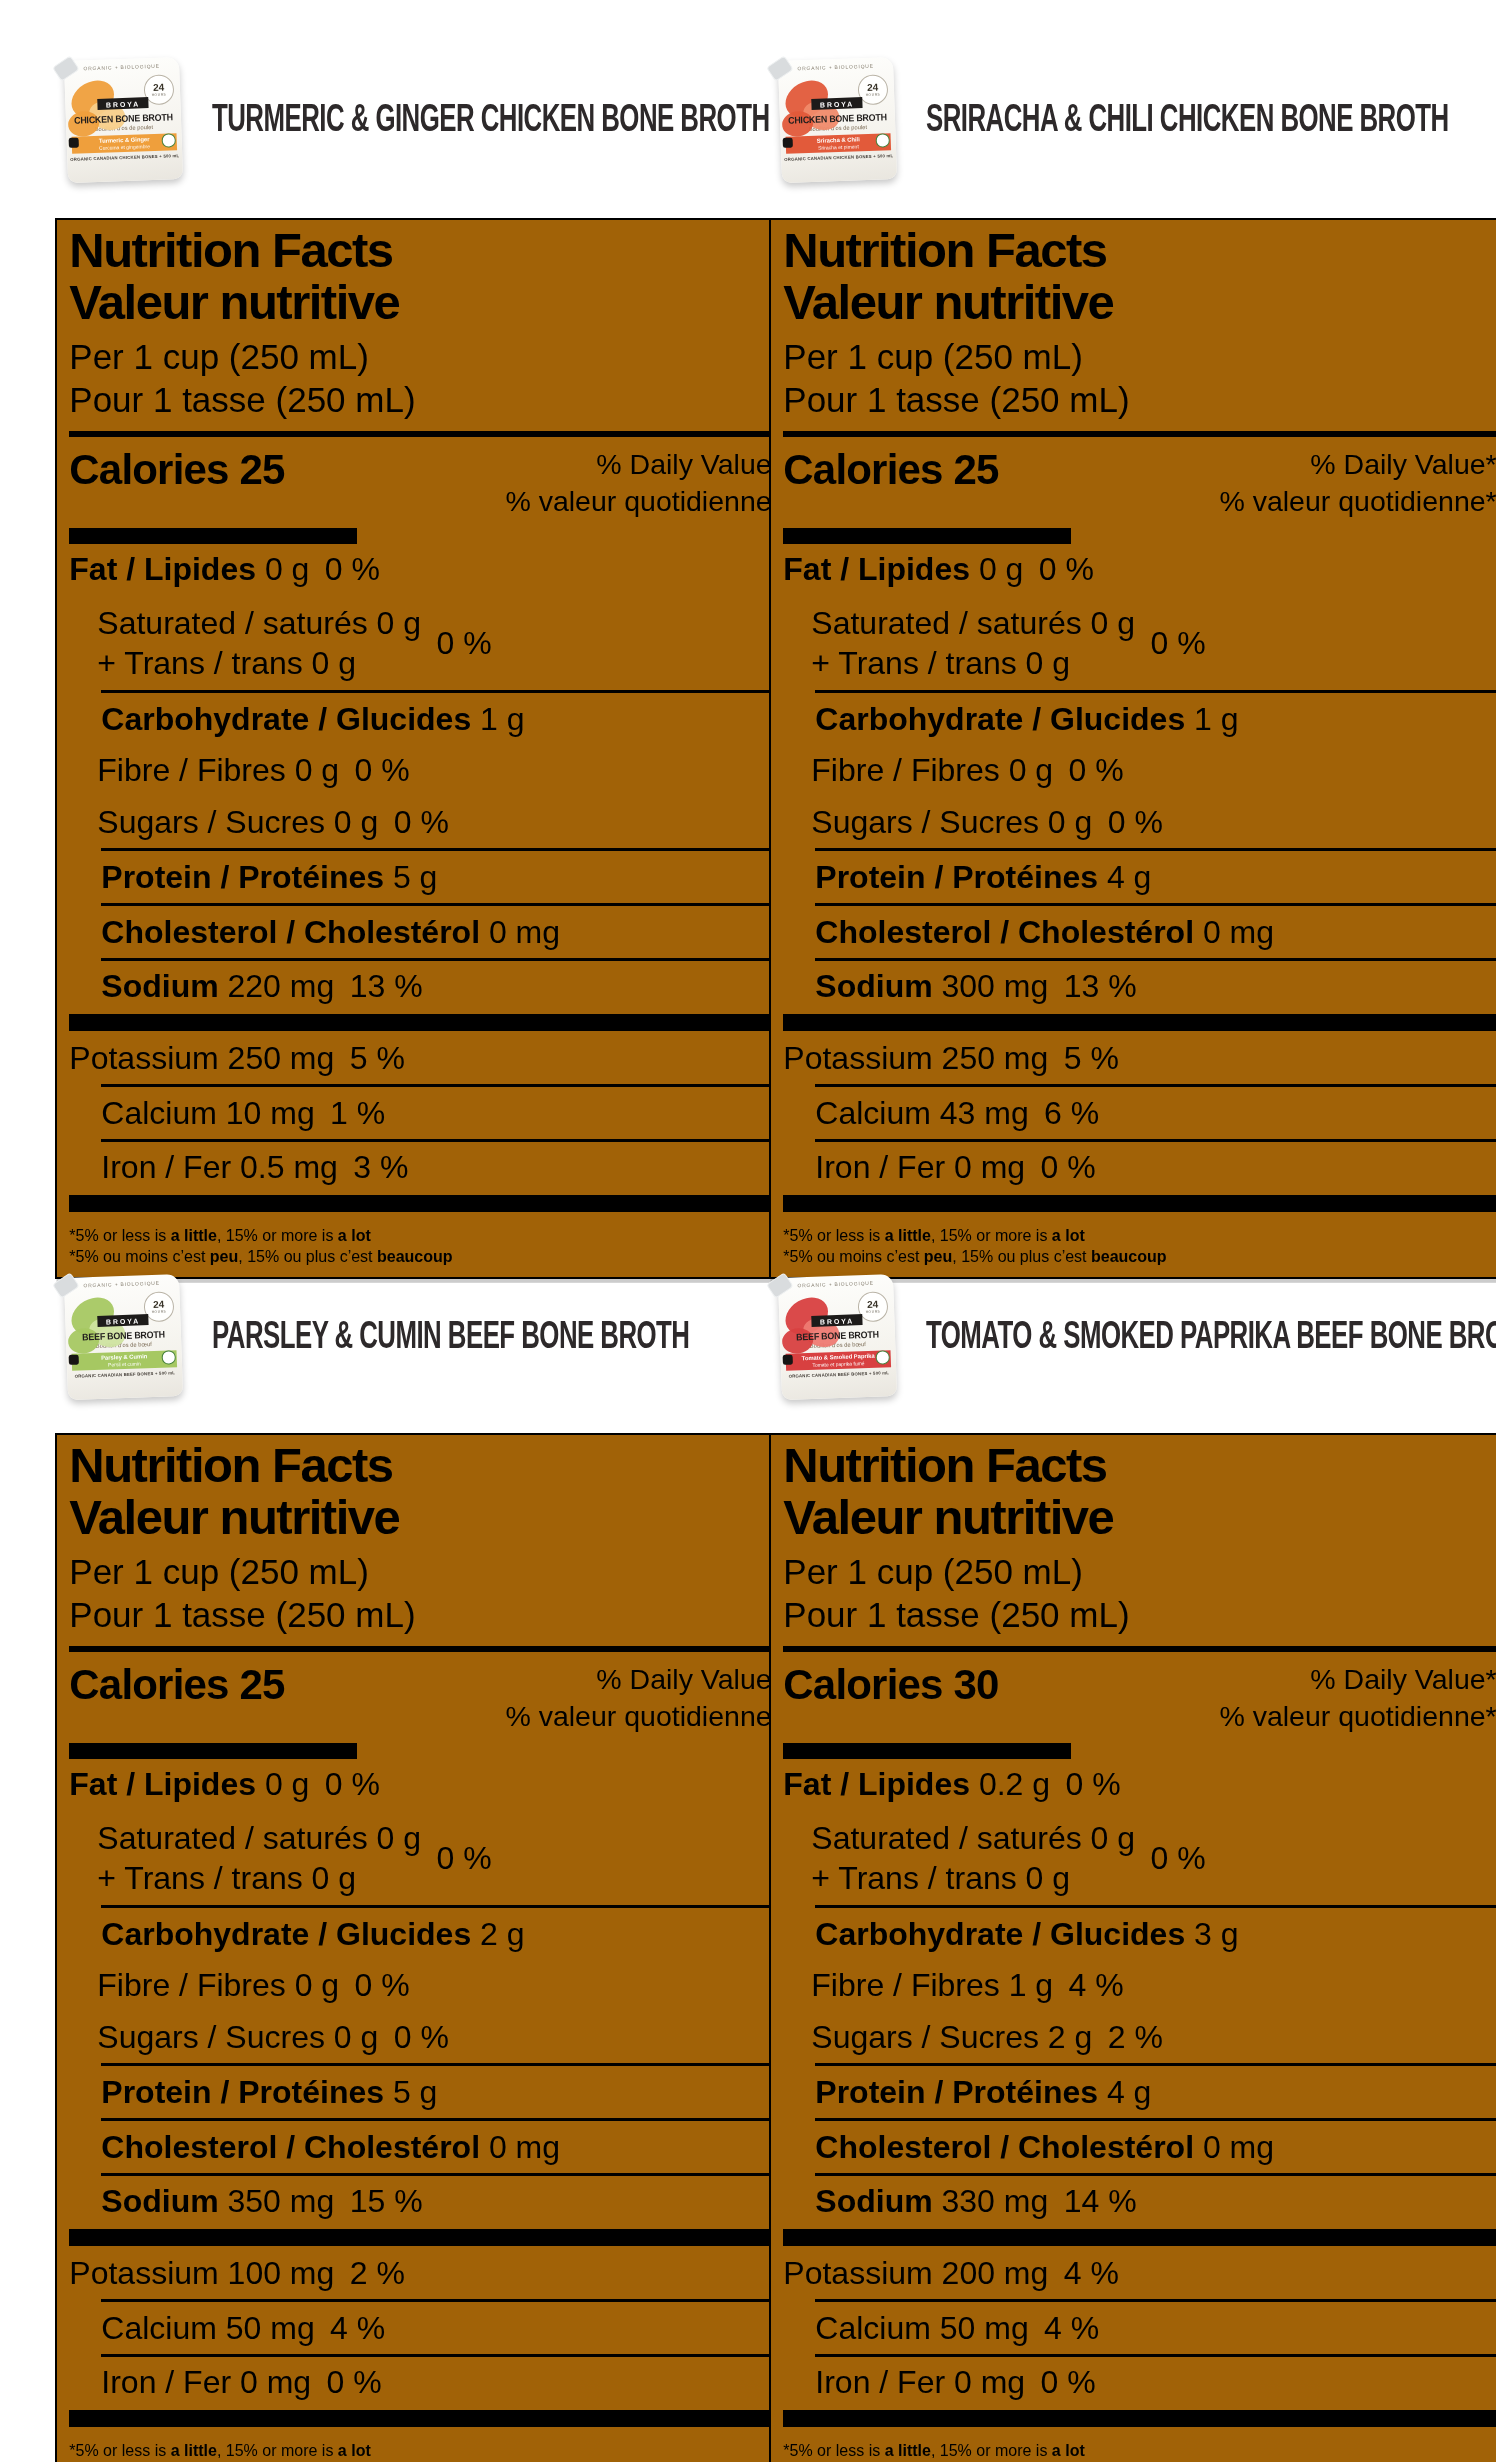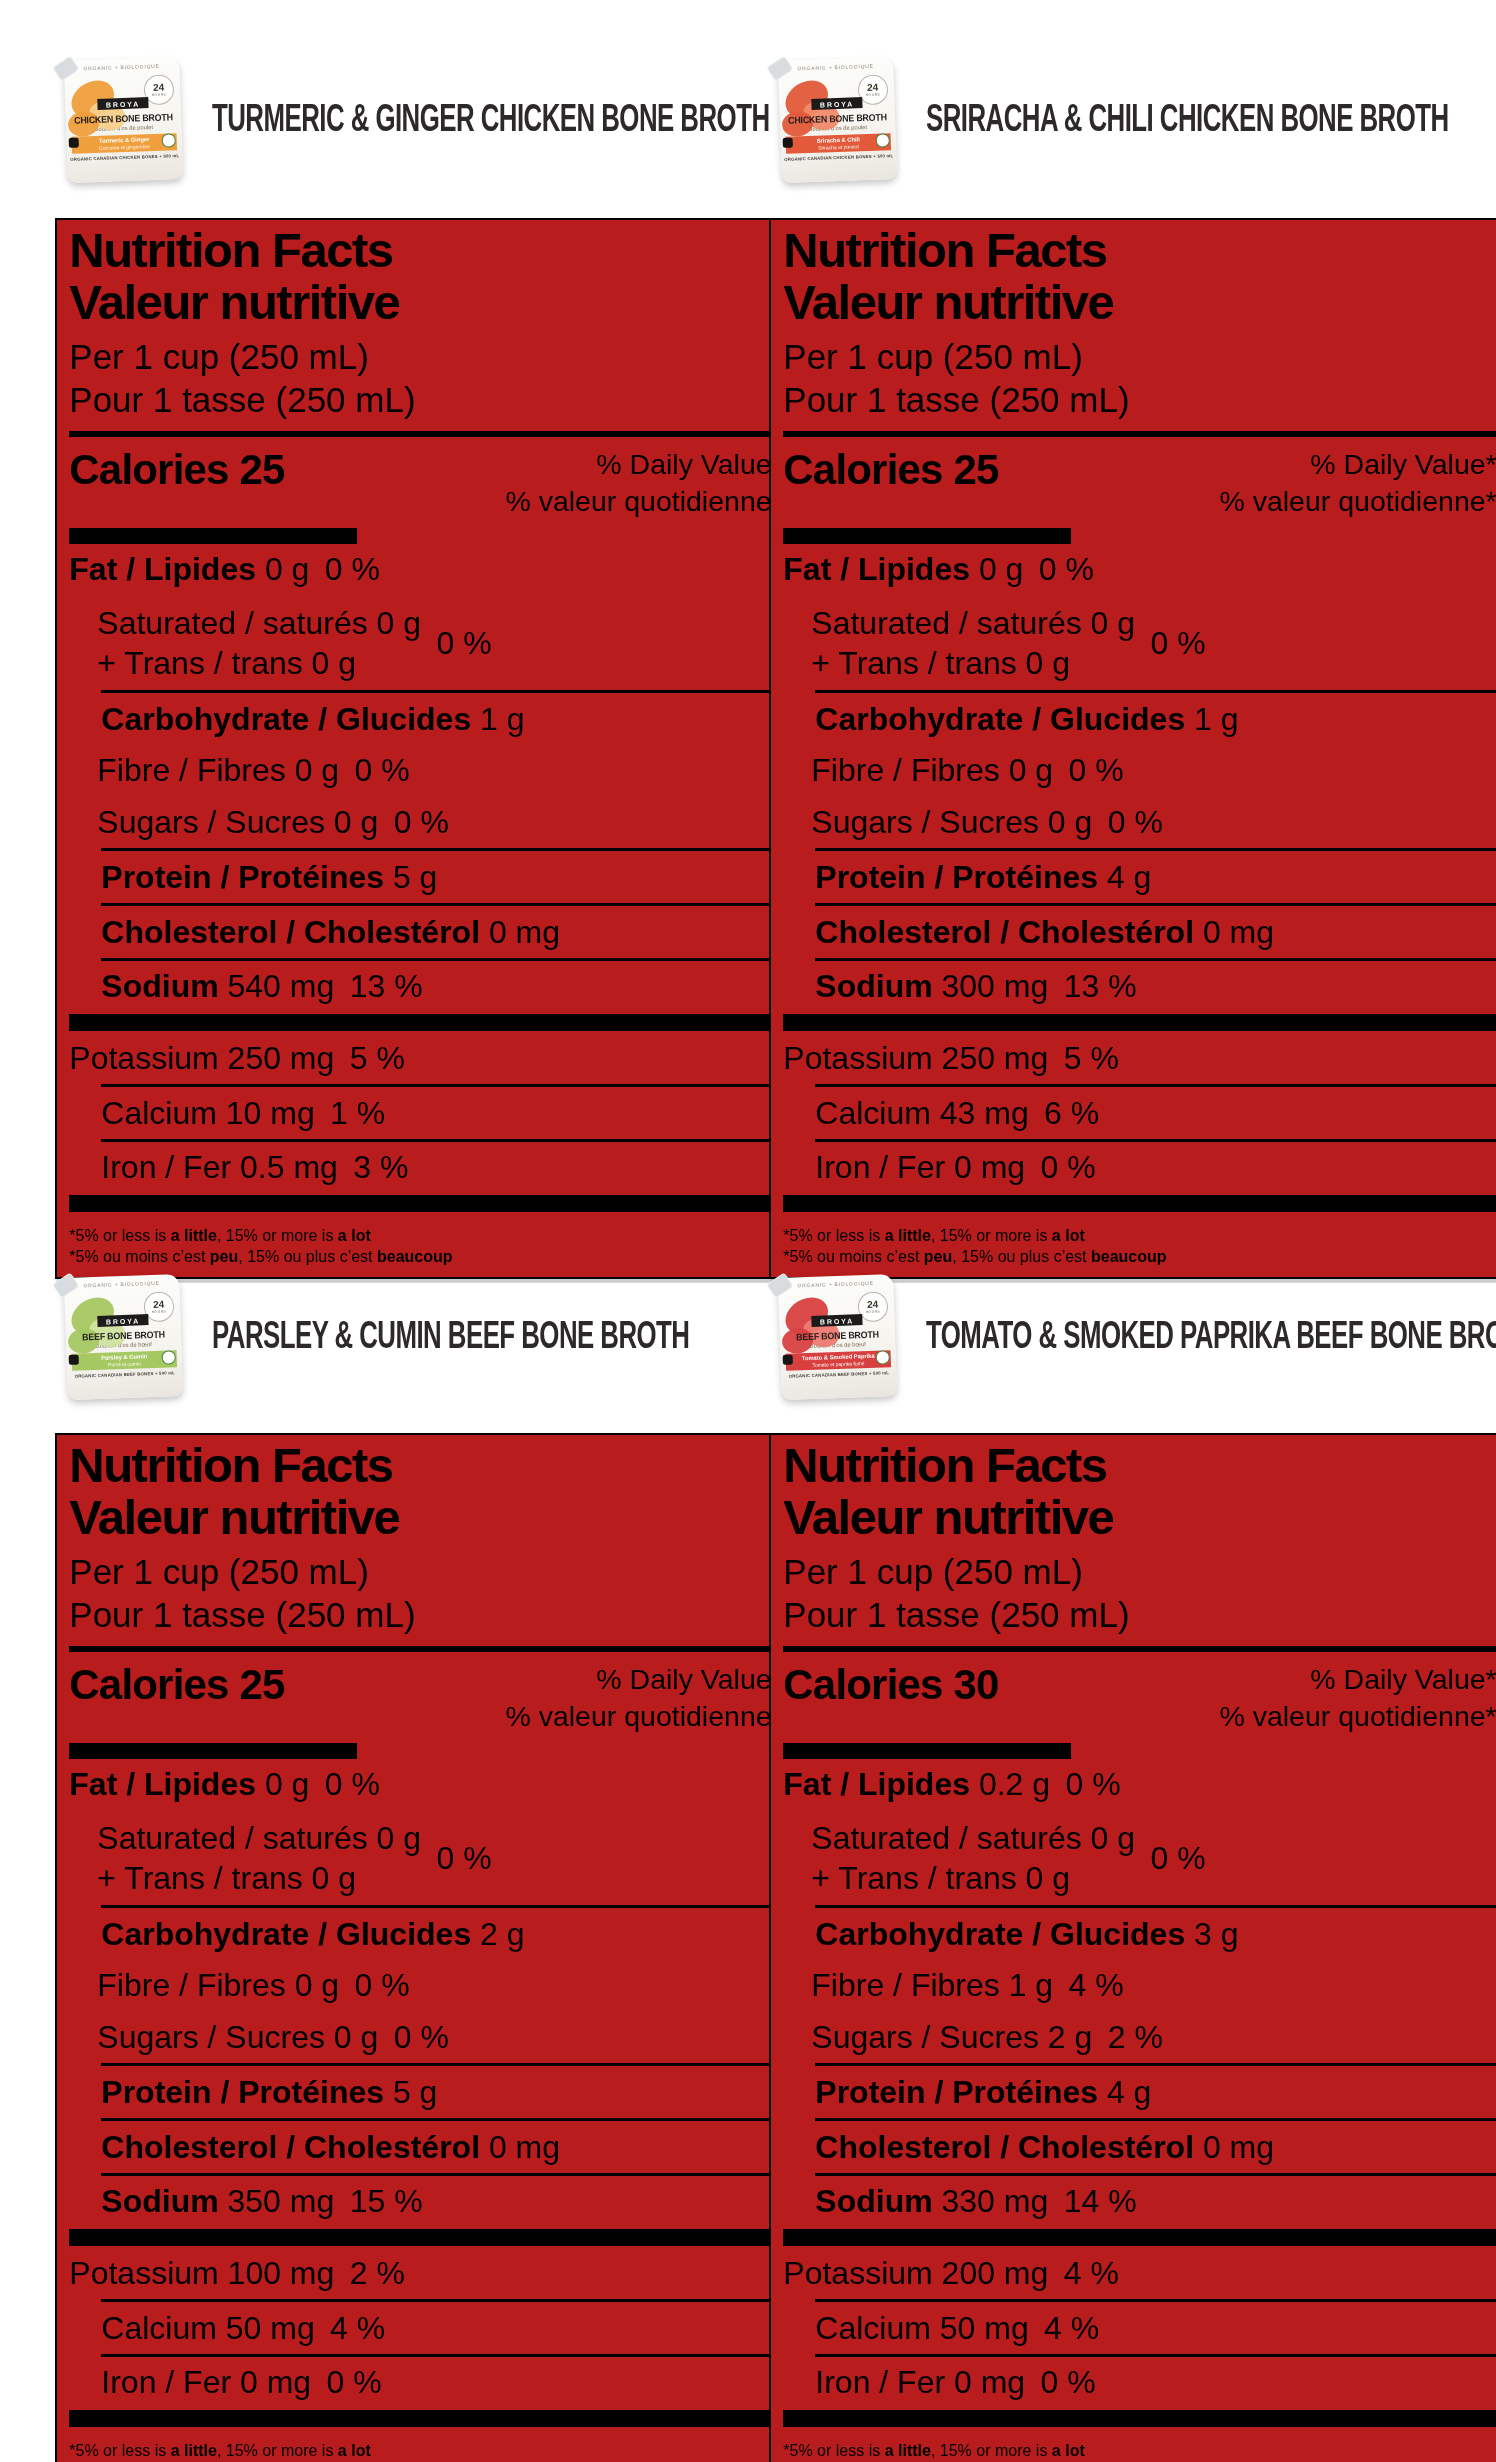--- a/index.html
+++ b/index.html
@@ -37,21 +37,21 @@
   .band{position:relative;z-index:2;margin:3.8px 4.6px 0;padding:2.3px 0 2.3px;text-align:center;color:#fff;}
   .band-en{font-size:5.8px;font-weight:bold;line-height:1.2;}
   .band-fr{font-size:5px;line-height:1.2;opacity:.95;}
   .heat-sip{position:absolute;left:-2.3px;top:1.5px;width:10px;height:10px;background:#171514;border-radius:2.3px;}
   .organic-badge{position:absolute;right:1.5px;top:0.8px;width:11.5px;height:11.5px;background:#fff;
                  border:1.2px solid #46813c;border-radius:50%;}
   .pouch-bottom{margin-top:3.1px;text-align:center;font-size:4.3px;font-weight:bold;color:#46403a;
                 letter-spacing:0.2px;}
 
   
-  .nfl{position:absolute;width:742px;border:2.3px solid #000;background:#b91c1c;
+  .nfl{position:absolute;width:742px;border:2.3px solid #000;background:#a16207;
        box-sizing:border-box;padding:4.6px 12.3px 9.2px;box-shadow:1.5px 3.8px 0 rgba(110,110,110,.35);}
   .t1{font-size:49px;font-weight:bold;letter-spacing:-1.5px;line-height:1.06;}
   .serv{font-size:35px;line-height:1.22;}
   .serv-wrap{margin-top:7.7px;}
   .rule-heavy{border-top:6.2px solid #000;margin-top:9.2px;}
   .cal-row{display:flex;justify-content:space-between;align-items:flex-start;padding-top:9.2px;}
   .cal{font-size:42px;font-weight:bold;letter-spacing:-0.8px;}
   .dv{text-align:right;font-size:28.5px;font-weight:normal;line-height:1.3;}
   .cal-bar{width:288px;height:16px;background:#000;margin-top:7.7px;}
   .row{display:flex;justify-content:flex-start;align-items:baseline;padding:7.7px 0 7px;font-size:32px;}
@@ -141,21 +141,21 @@
       <div class="nm"><span>Sugars / Sucres</span> <span>0 g</span></div>
       <div class="pct">0 %</div>
     </div>
     <div class="row main sep">
       <div class="nm"><b>Protein / Protéines</b> <span>5 g</span></div>
     </div>
     <div class="row main sep">
       <div class="nm"><b>Cholesterol / Cholestérol</b> <span>0 mg</span></div>
     </div>
     <div class="row main sep">
-      <div class="nm"><b>Sodium</b> <span>540 mg</span></div>
+      <div class="nm"><b>Sodium</b> <span>220 mg</span></div>
       <div class="pct">13 %</div>
     </div>
     <div class="bar-thick"></div>
     <div class="row plain">
       <div class="nm"><span>Potassium</span> <span>250 mg</span></div>
       <div class="pct">5 %</div>
     </div>
     <div class="row plain sep">
       <div class="nm"><span>Calcium</span> <span>10 mg</span></div>
       <div class="pct">1 %</div>

